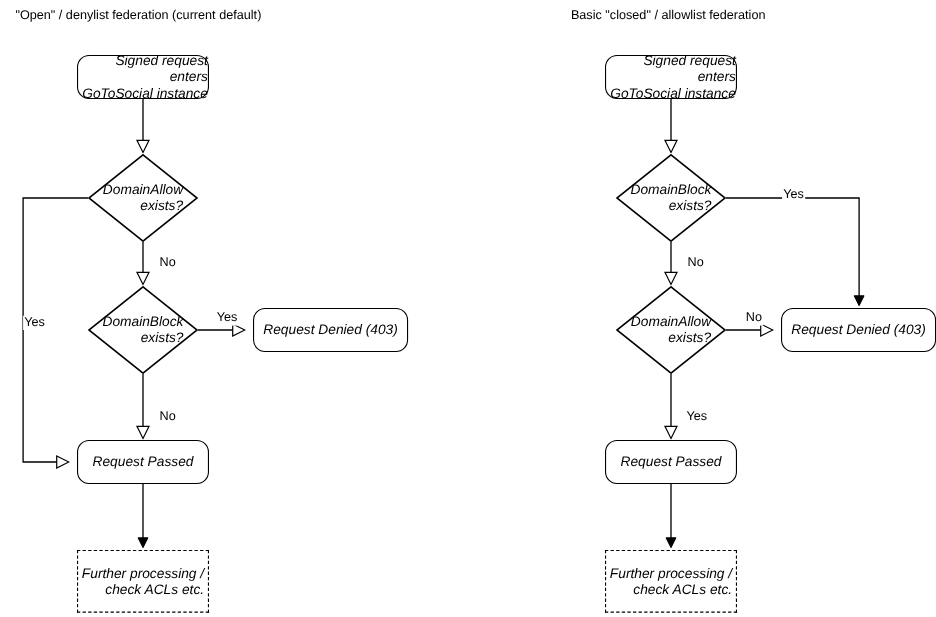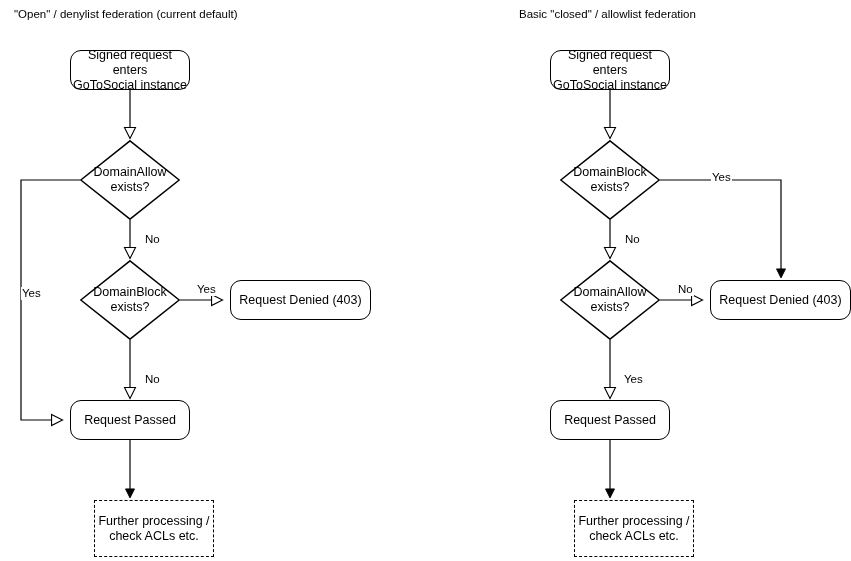--- a/index.html
+++ b/index.html
@@ -26,35 +26,35 @@
     font-size: 11.5px;
     color: #000;
     white-space: nowrap;
   }
   .node {
     position: absolute;
     box-sizing: border-box;
     display: flex;
     align-items: center;
     justify-content: center;
-    text-align: center;
+    text-align: right;
     font-size: 12.5px;
     line-height: 15px;
     color: #000;
     background: #ffffff;
+    font-style: italic;
   }
   .node-rounded {
     border: 1.2px solid #000;
     border-radius: 11px;
   }
   .node-dashed {
     border: 1.4px dashed #000;
     border-radius: 0;
     background: transparent;
-    margin-left: 24px;
   }
   .node-diamond {
     background: transparent;
     border: none;
   }
   .node-diamond .diamond-label {
     position: relative;
     z-index: 2;
     pointer-events: none;
   }

